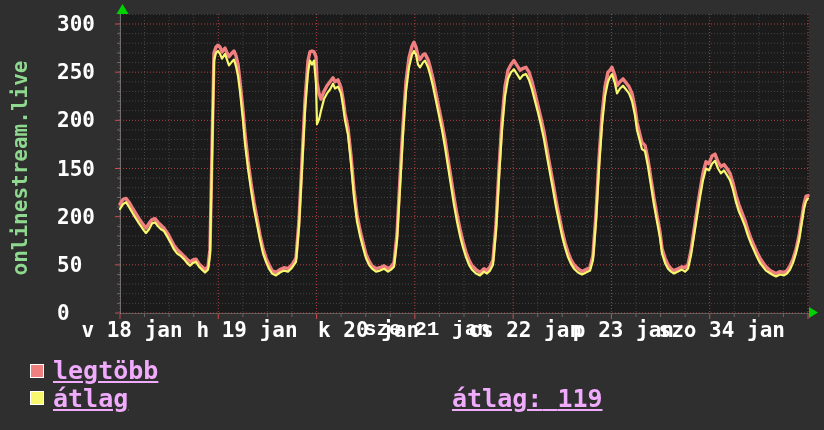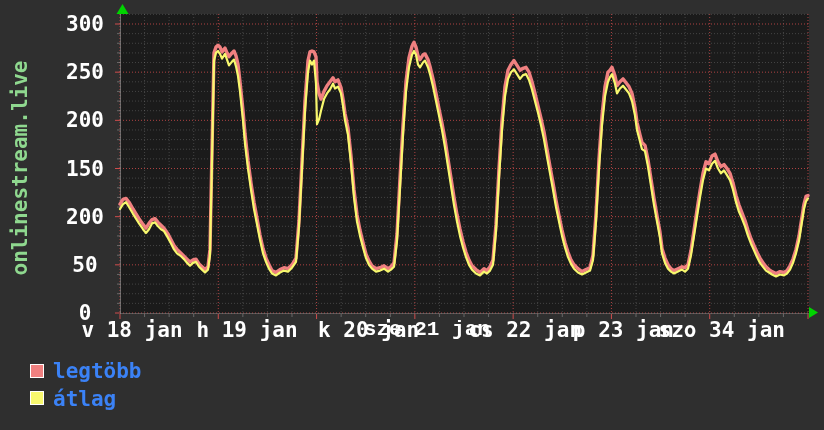--- a/index.html
+++ b/index.html
@@ -12,34 +12,34 @@
   }
   #stage{position:absolute;left:0;top:0;width:824px;height:430px;}
   svg{position:absolute;left:0;top:0;}
   .vtitle{
     position:absolute;left:-99px;top:155px;width:240px;height:26px;
     transform:rotate(-90deg);transform-origin:center center;
     font-size:21px;font-weight:700;text-align:center;letter-spacing:0px;
     white-space:pre;
   }
   .ylabel{
-    position:absolute;width:56px;text-align:center;
+    position:absolute;width:56px;text-align:left;
     font-size:21px;font-weight:700;color:#ffffff;line-height:22px;white-space:pre;
   }
   .xlabel{
     position:absolute;top:319px;font-size:21px;font-weight:700;color:#ffffff;
     line-height:22px;white-space:pre;transform:translateX(-50%);
   }
   .swatch{
     position:absolute;width:12px;height:12px;border:1px solid #ffffff;
     display:inline-block;
   }
   .legend-label,.stat{
-    position:absolute;font-size:21px;font-weight:700;color:#3b82f6;
-    line-height:22px;white-space:pre;
+    position:absolute;font-size:25px;font-weight:700;color:#f0abfc;
+    line-height:22px;white-space:pre;text-decoration:underline;
   }
 </style>
 </head>
 <body style="background: rgb(47, 47, 47);">
 
 <div id="stage">
   <svg id="chart-svg" width="824" height="430">
       <rect x="120" y="14" width="689" height="299" fill="#1b1b1b"></rect>
       <line x1="144.57142857142858" y1="14" x2="144.57142857142858" y2="313" stroke="#a0a0a0" stroke-width="1" stroke-dasharray="1 2" opacity="0.3"></line>
       <line x1="169.14285714285714" y1="14" x2="169.14285714285714" y2="313" stroke="#a0a0a0" stroke-width="1" stroke-dasharray="1 2" opacity="0.3"></line>
@@ -188,13 +188,14 @@
       <div class="xlabel" style="left: 623.429px;">p 23 jan</div>
       <div class="xlabel" style="left: 721.714px;">szo 34 jan</div>
     </div>
 
   <span class="swatch" style="left: 30px; top: 364px; background: rgb(240, 128, 128);"></span>
   <span class="legend-label" style="left:53px;top:360px;">legtöbb</span>
 
   <span class="swatch" style="left: 30px; top: 391px; background: rgb(248, 248, 110);"></span>
   <span class="legend-label" style="left:53px;top:388px;text-align:center;">átlag</span>
 
+  <span class="stat" style="top: 388px; left: 452px;"><span>átlag:</span> <span>119</span></span>
 </div>
 
 </body></html>

